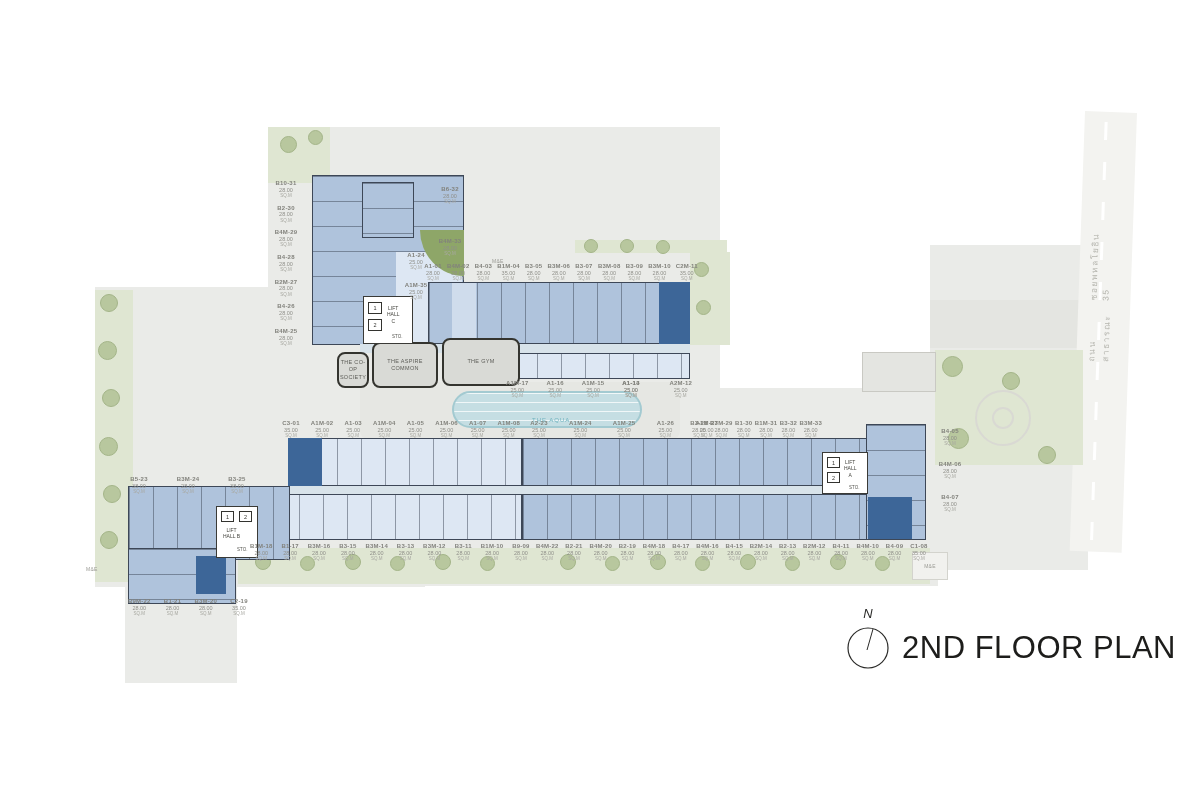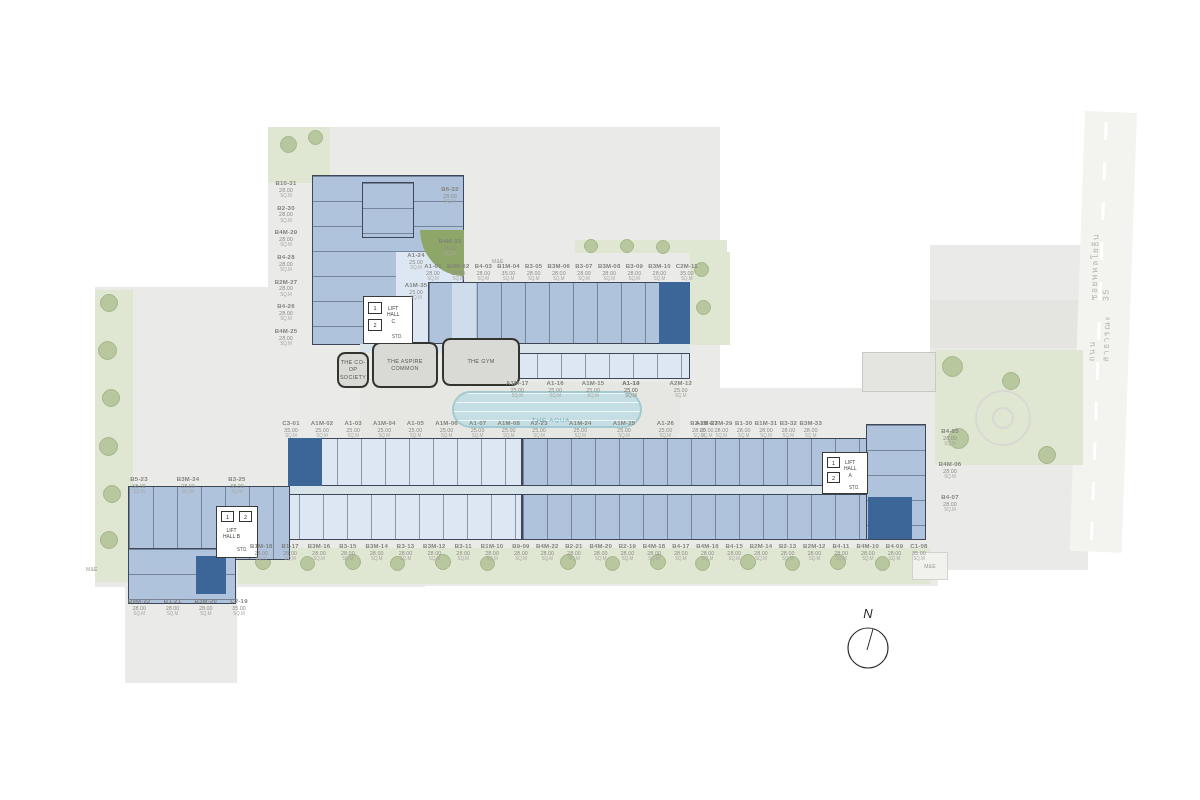--- a/index.html
+++ b/index.html
@@ -647,14 +647,15 @@
       <span class="uarea">35.00</span>
       <span class="usqm">SQ.M</span>
     </div>
     </div>
 
   <svg class="abs" style="left:840px;top:604px;" width="60" height="70" viewBox="0 0 60 70">
     <text x="28" y="14" font-size="13" fill="#2a2a28" text-anchor="middle" font-family="Liberation Sans, sans-serif" font-style="italic">N</text>
     <circle cx="28" cy="44" r="20" fill="none" stroke="#2a2a28" stroke-width="1.2"></circle>
     <line x1="33" y1="25" x2="27" y2="46" stroke="#2a2a28" stroke-width="1"></line>
   </svg>
+  <div class="abs title" style="left:902px;top:630px;">2ND FLOOR PLAN</div>
 
 </div>
 
 </body></html>

